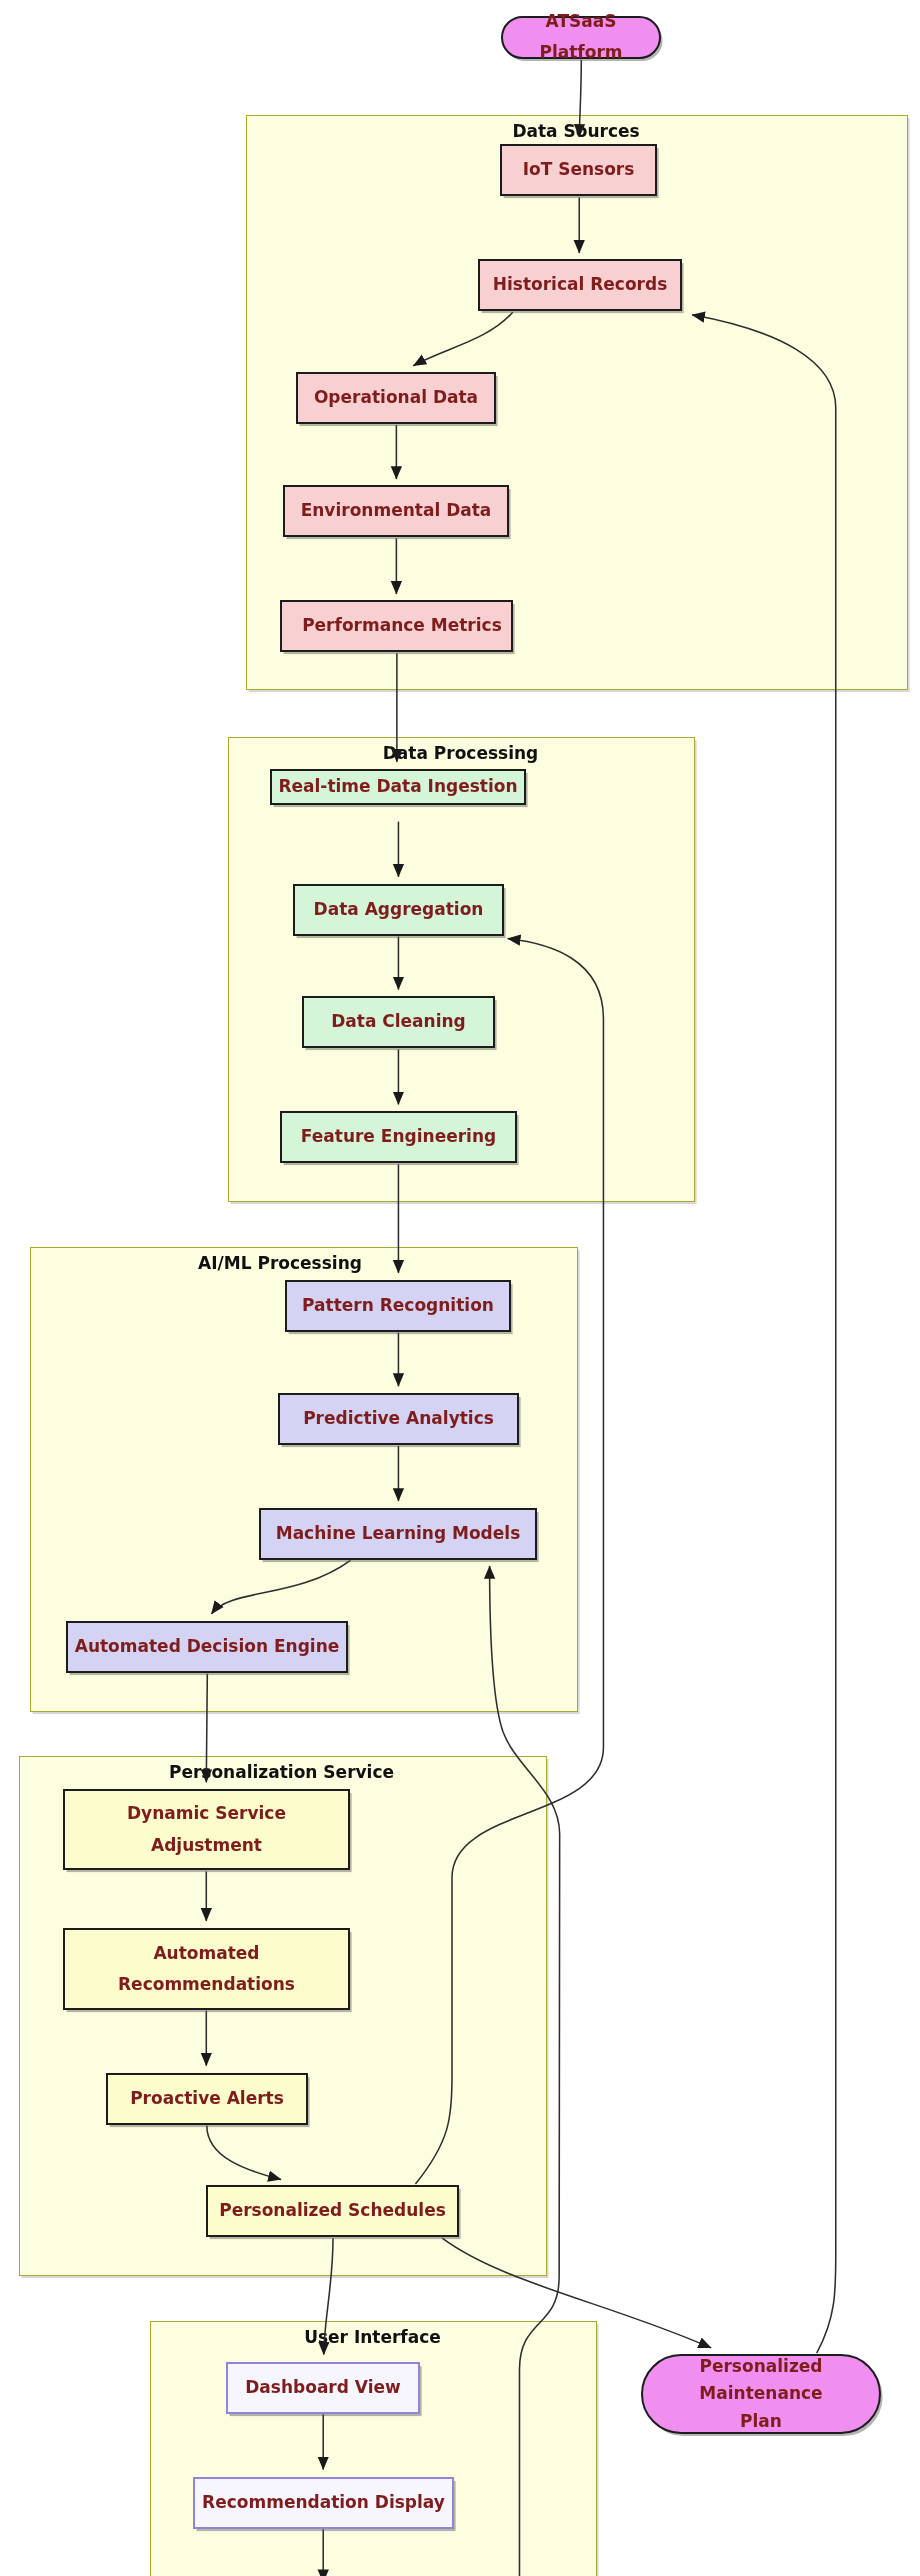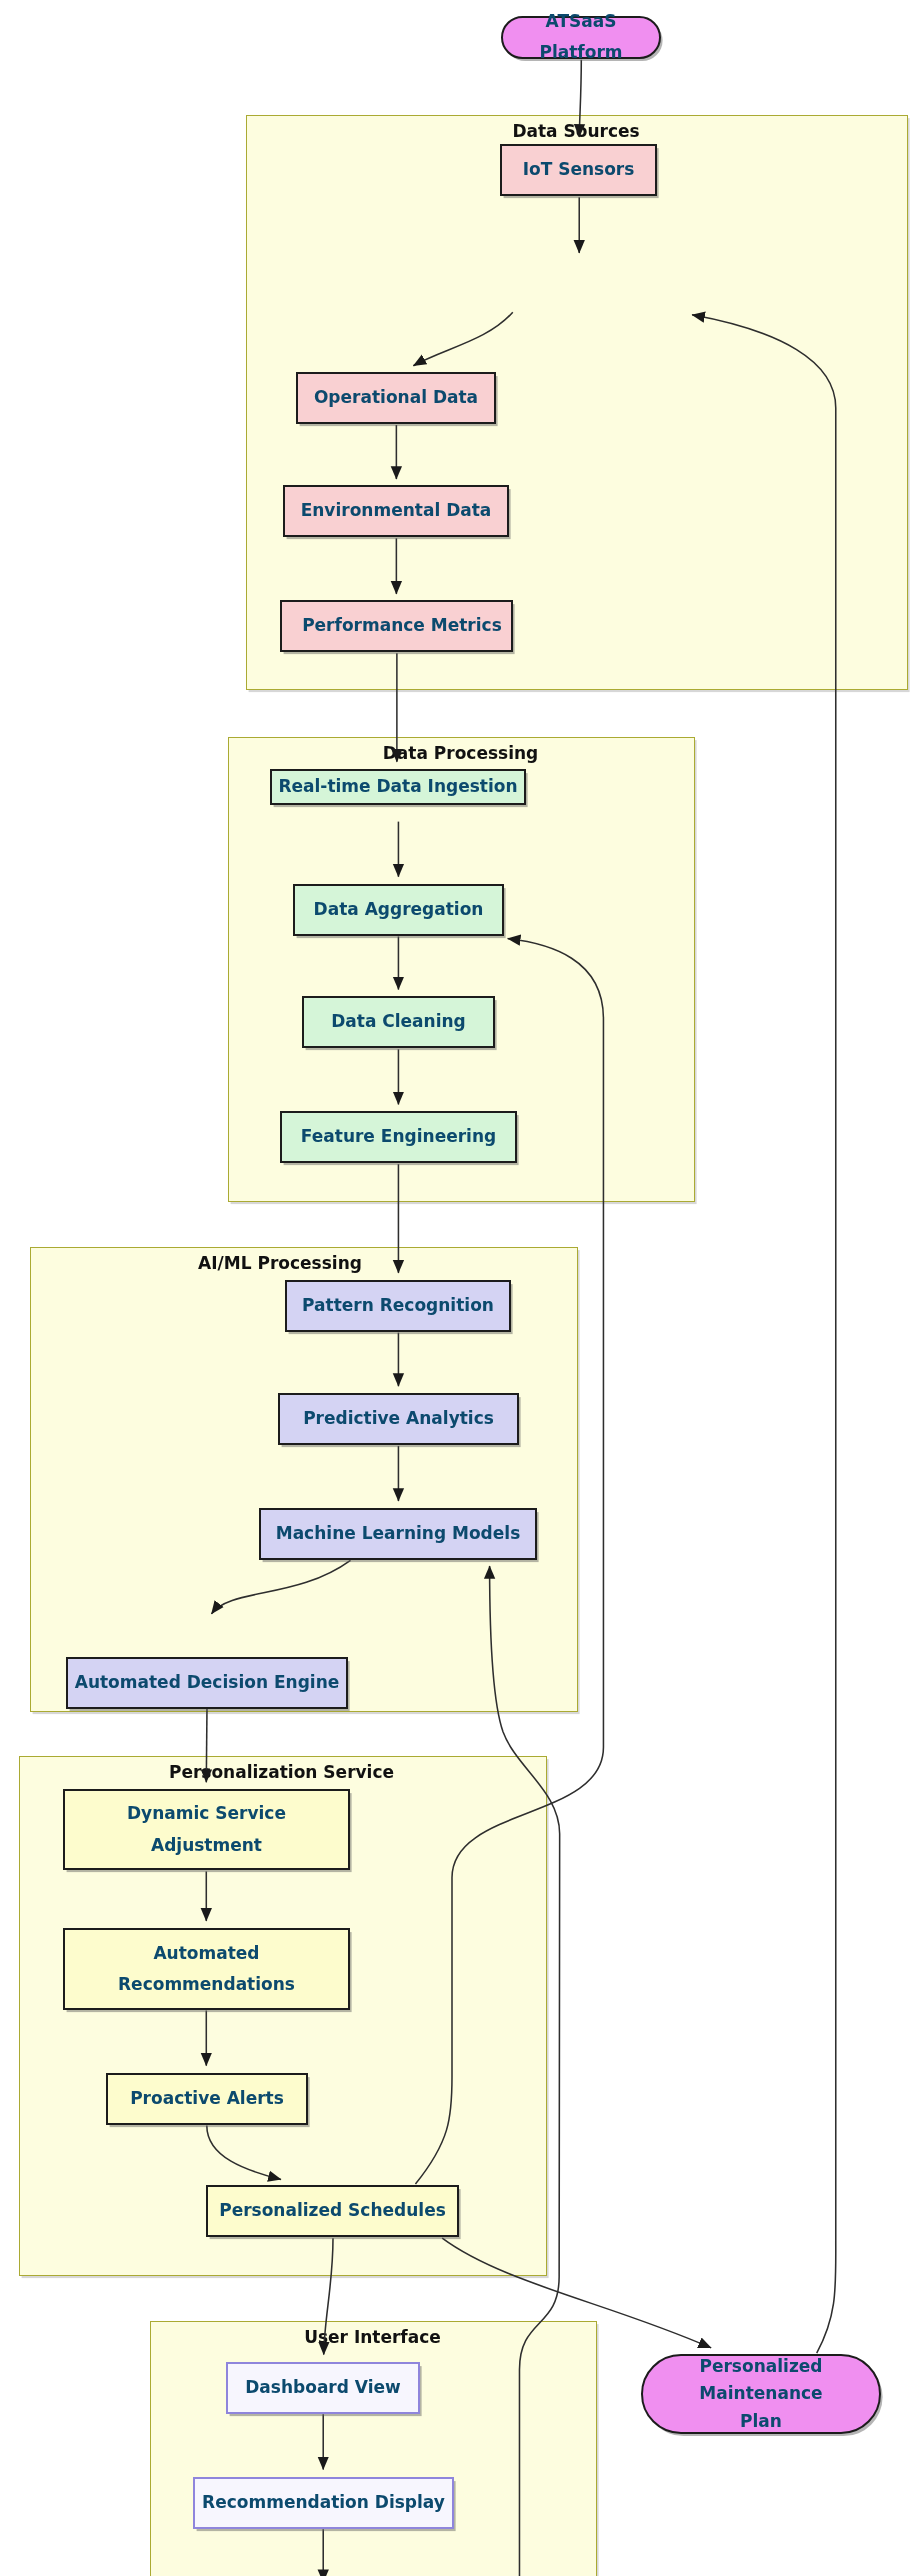--- a/index.html
+++ b/index.html
@@ -25,21 +25,21 @@
     z-index:2;
   }
   svg.edges{
     position:absolute;left:0;top:0;z-index:3;
     pointer-events:none;
   }
   .node{
     position:absolute;
     display:flex;align-items:center;justify-content:center;
     text-align:center;
-    font-size:17px;font-weight:600;color:#0c4a6e;
+    font-size:17px;font-weight:600;color:#7f1d1d;
     white-space:pre-line;
     line-height:1.85;
     border:2.1px solid var(--node_border);
     box-shadow:2.6px 3.1px 0 -1px rgba(90,90,90,0.45);
     box-sizing:border-box;
     z-index:4;
     padding:0 3.1px;
   }
   .pink {background:var(--data_source_fill);}
   .green{background:var(--processing_fill);}
@@ -100,33 +100,34 @@
       <path marker-end="url(#arr)" d="M858,4345 C975,4432 1185,4472 1380,4558"></path>
       <path marker-end="url(#arr)" d="M1585,4568 C1625,4495 1622,4440 1622,4350 L1622,792 C1622,700 1512,642 1343,611"></path>
       <path marker-end="url(#arr)" d="M806,4240 C872,4158 877,4112 877,4032 L877,3645 C877,3508 1171,3532 1171,3392 L1171,1978 C1171,1862 1068,1832 985,1822"></path>
       <path marker-end="url(#arr)" d="M900,5247 C992,5172 1008,5122 1008,5042 L1008,4600 C1008,4500 1085,4520 1085,4420 L1086,3560 C1086,3478 1002,3432 976,3362 C952,3292 950,3132 950,3040"></path>
     </g>
   </svg>
 
   <div class="node pill" style="left:501px;top:15.5px;width:160px;height:43px;">ATSaaS Platform</div>
 
   <div class="node pink" style="left:500px;top:144px;width:157px;height:52px;">IoT Sensors</div>
+  <div class="node pink" style="left:478px;top:259px;width:204px;height:52px;">Historical Records</div>
   <div class="node pink" style="left:296px;top:372px;width:200px;height:52px;">Operational Data</div>
   <div class="node pink" style="left:283px;top:485px;width:226px;height:52px;">Environmental Data</div>
   <div class="node pink" style="left:280px;top:600px;width:233px;height:52px;padding-left:14px;">Performance Metrics</div>
 
   <div class="node green" style="left:270px;top:769px;width:256px;height:36px;">Real-time Data Ingestion</div>
   <div class="node green" style="left:293px;top:884px;width:211px;height:52px;">Data Aggregation</div>
   <div class="node green" style="left:302px;top:996px;width:193px;height:52px;">Data Cleaning</div>
   <div class="node green" style="left:280px;top:1111px;width:237px;height:52px;">Feature Engineering</div>
 
   <div class="node lav" style="left:285px;top:1280px;width:226px;height:52px;">Pattern Recognition</div>
   <div class="node lav" style="left:278px;top:1393px;width:241px;height:52px;">Predictive Analytics</div>
   <div class="node lav" style="left:259px;top:1508px;width:278px;height:52px;">Machine Learning Models</div>
-  <div class="node lav" style="left:66px;top:1621px;width:282px;height:52px;margin-top:36px;">Automated Decision Engine</div>
+  <div class="node lav" style="left:66px;top:1621px;width:282px;height:52px;">Automated Decision Engine</div>
 
   <div class="node yel" style="left:63px;top:1789px;width:287px;height:81px;">Dynamic Service
 Adjustment</div>
   <div class="node yel" style="left:63px;top:1928px;width:287px;height:82px;">Automated
 Recommendations</div>
   <div class="node yel" style="left:106px;top:2073px;width:202px;height:52px;">Proactive Alerts</div>
   <div class="node yel" style="left:206px;top:2185px;width:253px;height:52px;">Personalized Schedules</div>
 
   <div class="node uibox" style="left:226px;top:2362px;width:194px;height:52px;">Dashboard View</div>
   <div class="node uibox" style="left:193px;top:2477px;width:261px;height:52px;">Recommendation Display</div>

